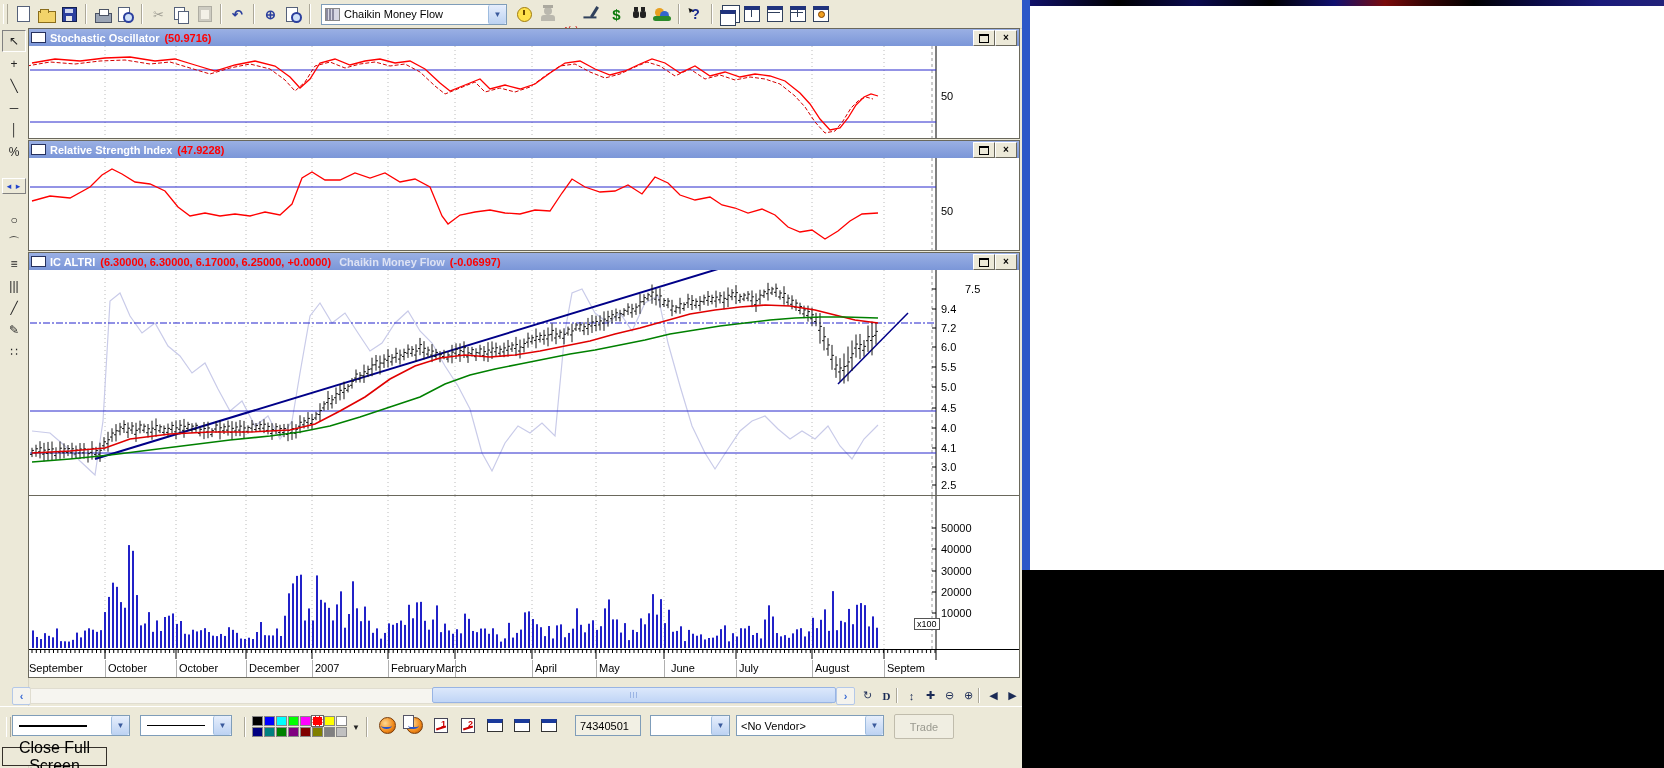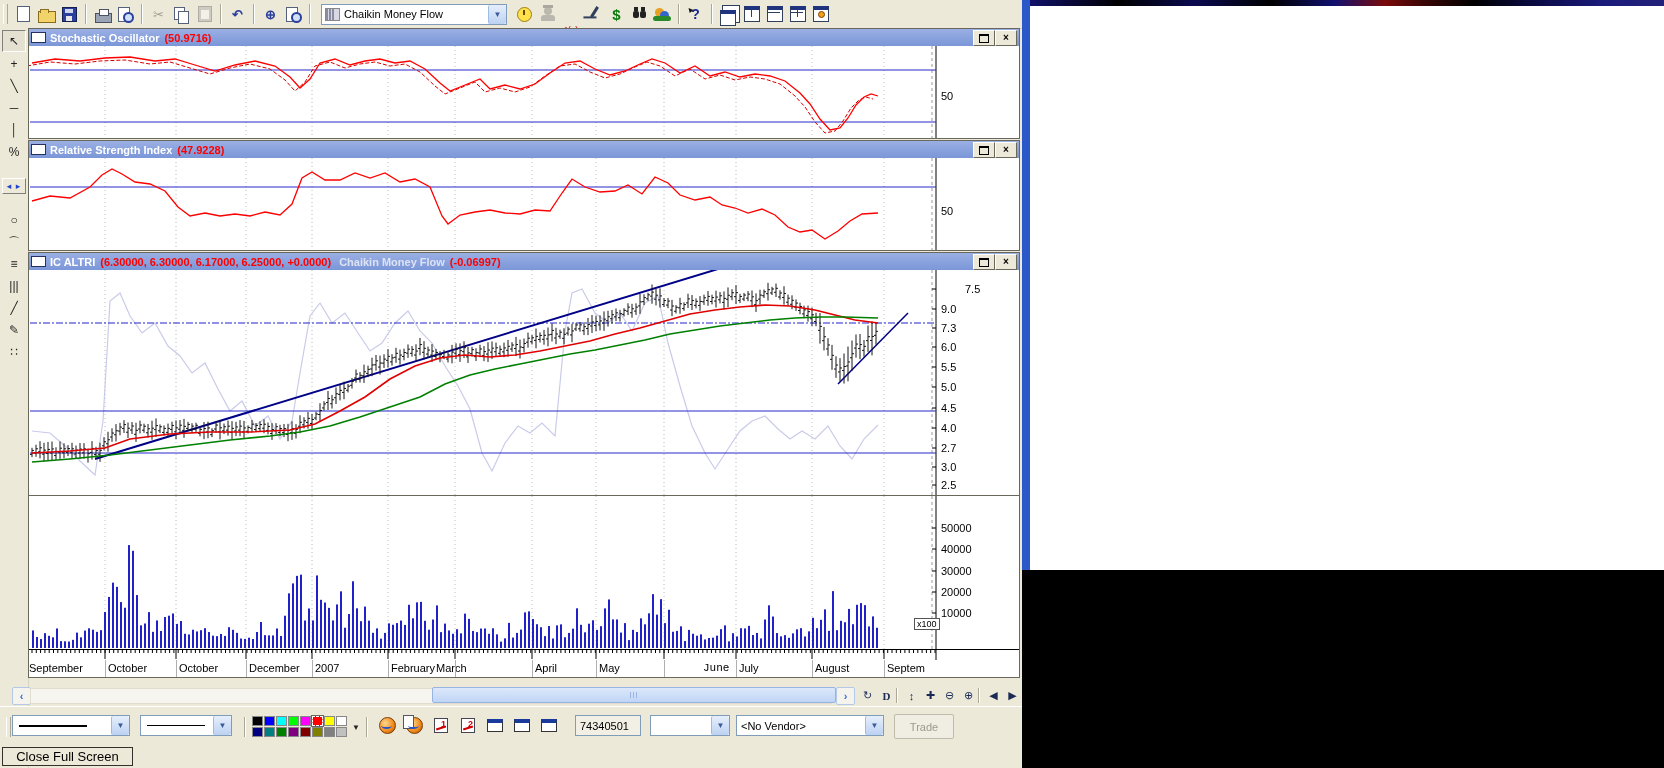--- a/index.html
+++ b/index.html
@@ -113,22 +113,22 @@
   .globe::after{content:"";position:absolute;left:1px;top:4px;width:11px;height:5px;border-bottom:2px solid #2a55c8;border-radius:50%;}
   .globe-page::before{content:"";position:absolute;left:-4px;top:-3px;width:9px;height:12px;background:#fff;border:1px solid #556;}
   .chartpage{width:14px;height:15px;background:#fff;border:1px solid #445;position:relative;font-size:9px;font-weight:bold;color:#c00;
              display:flex;align-items:flex-start;justify-content:flex-end;padding-right:1px;box-sizing:border-box;}
   .chartpage::after{content:"";position:absolute;left:1px;bottom:3px;width:10px;height:2px;background:#c00;transform:rotate(-18deg);}
   .layouticon{width:16px;height:13px;background:#fff;border:1px solid #333;border-top:4px solid #1a3a9c;box-sizing:border-box;}
   .field{position:absolute;top:8px;height:21px;box-sizing:border-box;border:1px solid #7f9db9;background:#f2f0e4;
          font-size:11px;font-family:"Liberation Sans",sans-serif;padding:2px 4px;}
   .tradebtn{position:absolute;top:7px;width:58px;height:23px;background:#f0eee2;border:1px solid #c0bcac;border-radius:2px;
             color:#9a9a90;font-size:11px;display:flex;align-items:center;justify-content:center;}
-  .closebtn{position:absolute;left:2px;top:747px;width:131px;height:19px;background:#ece9d8;border:1px solid #35302a;
-            font-size:13px;color:#000;font-family:"Liberation Sans",sans-serif;display:flex;align-items:center;justify-content:center;}
+  .closebtn{position:absolute;left:2px;top:747px;width:105px;height:19px;background:#ece9d8;border:1px solid #35302a;
+            font-size:16px;color:#000;font-family:"Liberation Sans",sans-serif;display:flex;align-items:center;justify-content:center;}
   
   .right-region{position:absolute;left:1022px;top:0;width:642px;height:768px;background:#000;}
   .rr-border{position:absolute;left:0;top:0;width:8px;height:570px;background:#2b57c8;}
   .rr-strip{position:absolute;left:8px;top:0;right:0;height:6px;
      background:linear-gradient(90deg,#10106a 0%,#000 14%,#0a0a50 26%,#000 38%,#101070 48%,#7a0a0a 56%,#3a0505 62%,#000 70%,#0a0a46 80%,#1a1a7a 90%,#22227a 100%);}
   .rr-white{position:absolute;left:8px;top:6px;right:0;height:564px;background:#fff;}
 </style>
 </head>
 <body>
 
@@ -986,28 +986,28 @@
             <line x1="903" y1="77" x2="907" y2="77" stroke="#000" stroke-width="1"></line>
             <line x1="903" y1="97" x2="907" y2="97" stroke="#000" stroke-width="1"></line>
             <line x1="903" y1="117" x2="907" y2="117" stroke="#000" stroke-width="1"></line>
             <line x1="903" y1="138" x2="907" y2="138" stroke="#000" stroke-width="1"></line>
             <line x1="903" y1="158" x2="907" y2="158" stroke="#000" stroke-width="1"></line>
             <line x1="903" y1="178" x2="907" y2="178" stroke="#000" stroke-width="1"></line>
             <line x1="903" y1="197" x2="907" y2="197" stroke="#000" stroke-width="1"></line>
             <line x1="903" y1="215" x2="907" y2="215" stroke="#000" stroke-width="1"></line>
           </svg>
           <span class="axis-label" style="left: 912px; top: 13px; margin-left: 24px;">7.5</span>
-          <span class="axis-label" style="left: 912px; top: 33px;">9.0</span>
-          <span class="axis-label" style="left: 912px; top: 52px;">7.3</span>
+          <span class="axis-label" style="left: 912px; top: 33px;">9.4</span>
+          <span class="axis-label" style="left: 912px; top: 52px;">7.2</span>
           <span class="axis-label" style="left: 912px; top: 71px;">6.0</span>
           <span class="axis-label" style="left: 912px; top: 91px;">5.5</span>
           <span class="axis-label" style="left: 912px; top: 111px;">5.0</span>
           <span class="axis-label" style="left: 912px; top: 132px;">4.5</span>
           <span class="axis-label" style="left: 912px; top: 152px;">4.0</span>
-          <span class="axis-label" style="left: 912px; top: 172px;">2.7</span>
+          <span class="axis-label" style="left: 912px; top: 172px;">4.1</span>
           <span class="axis-label" style="left: 912px; top: 191px;">3.0</span>
           <span class="axis-label" style="left: 912px; top: 209px;">2.5</span>
         </div>
       <div class="chartarea" id="chartVol" style="height:153px;">
           <svg width="990" height="153" style="display: block;">
             <line x1="76" y1="0" x2="76" y2="153" stroke="#bcbcbc" stroke-width="1" stroke-dasharray="1 3"></line>
             <line x1="147" y1="0" x2="147" y2="153" stroke="#bcbcbc" stroke-width="1" stroke-dasharray="1 3"></line>
             <line x1="217" y1="0" x2="217" y2="153" stroke="#bcbcbc" stroke-width="1" stroke-dasharray="1 3"></line>
             <line x1="283" y1="0" x2="283" y2="153" stroke="#bcbcbc" stroke-width="1" stroke-dasharray="1 3"></line>
             <line x1="359" y1="0" x2="359" y2="153" stroke="#bcbcbc" stroke-width="1" stroke-dasharray="1 3"></line>
@@ -1478,21 +1478,21 @@
     <div class="months" id="monthsRow" style="top:660px;">
         <span class="month-label" style="left: 0px;">September</span>
         <span class="month-label" style="left: 79px;">October</span>
         <span class="month-label" style="left: 150px;">October</span>
         <span class="month-label" style="left: 220px;">December</span>
         <span class="month-label" style="left: 286px;">2007</span>
         <span class="month-label" style="left: 362px;">February</span>
         <span class="month-label" style="left: 407px;">March</span>
         <span class="month-label" style="left: 506px;">April</span>
         <span class="month-label" style="left: 570px;">May</span>
-        <span class="month-label" style="left: 674px; font-family: Liberation Mono, monospace;">June</span>
+        <span class="month-label" style="left: 642px;">June</span>
         <span class="month-label" style="left: 710px;">July</span>
         <span class="month-label" style="left: 786px;">August</span>
         <span class="month-label" style="left: 858px;">Septem</span>
         <span class="month-sep" style="left: 76px;"></span>
         <span class="month-sep" style="left: 147px;"></span>
         <span class="month-sep" style="left: 217px;"></span>
         <span class="month-sep" style="left: 283px;"></span>
         <span class="month-sep" style="left: 359px;"></span>
         <span class="month-sep" style="left: 426px;"></span>
         <span class="month-sep" style="left: 503px;"></span>

